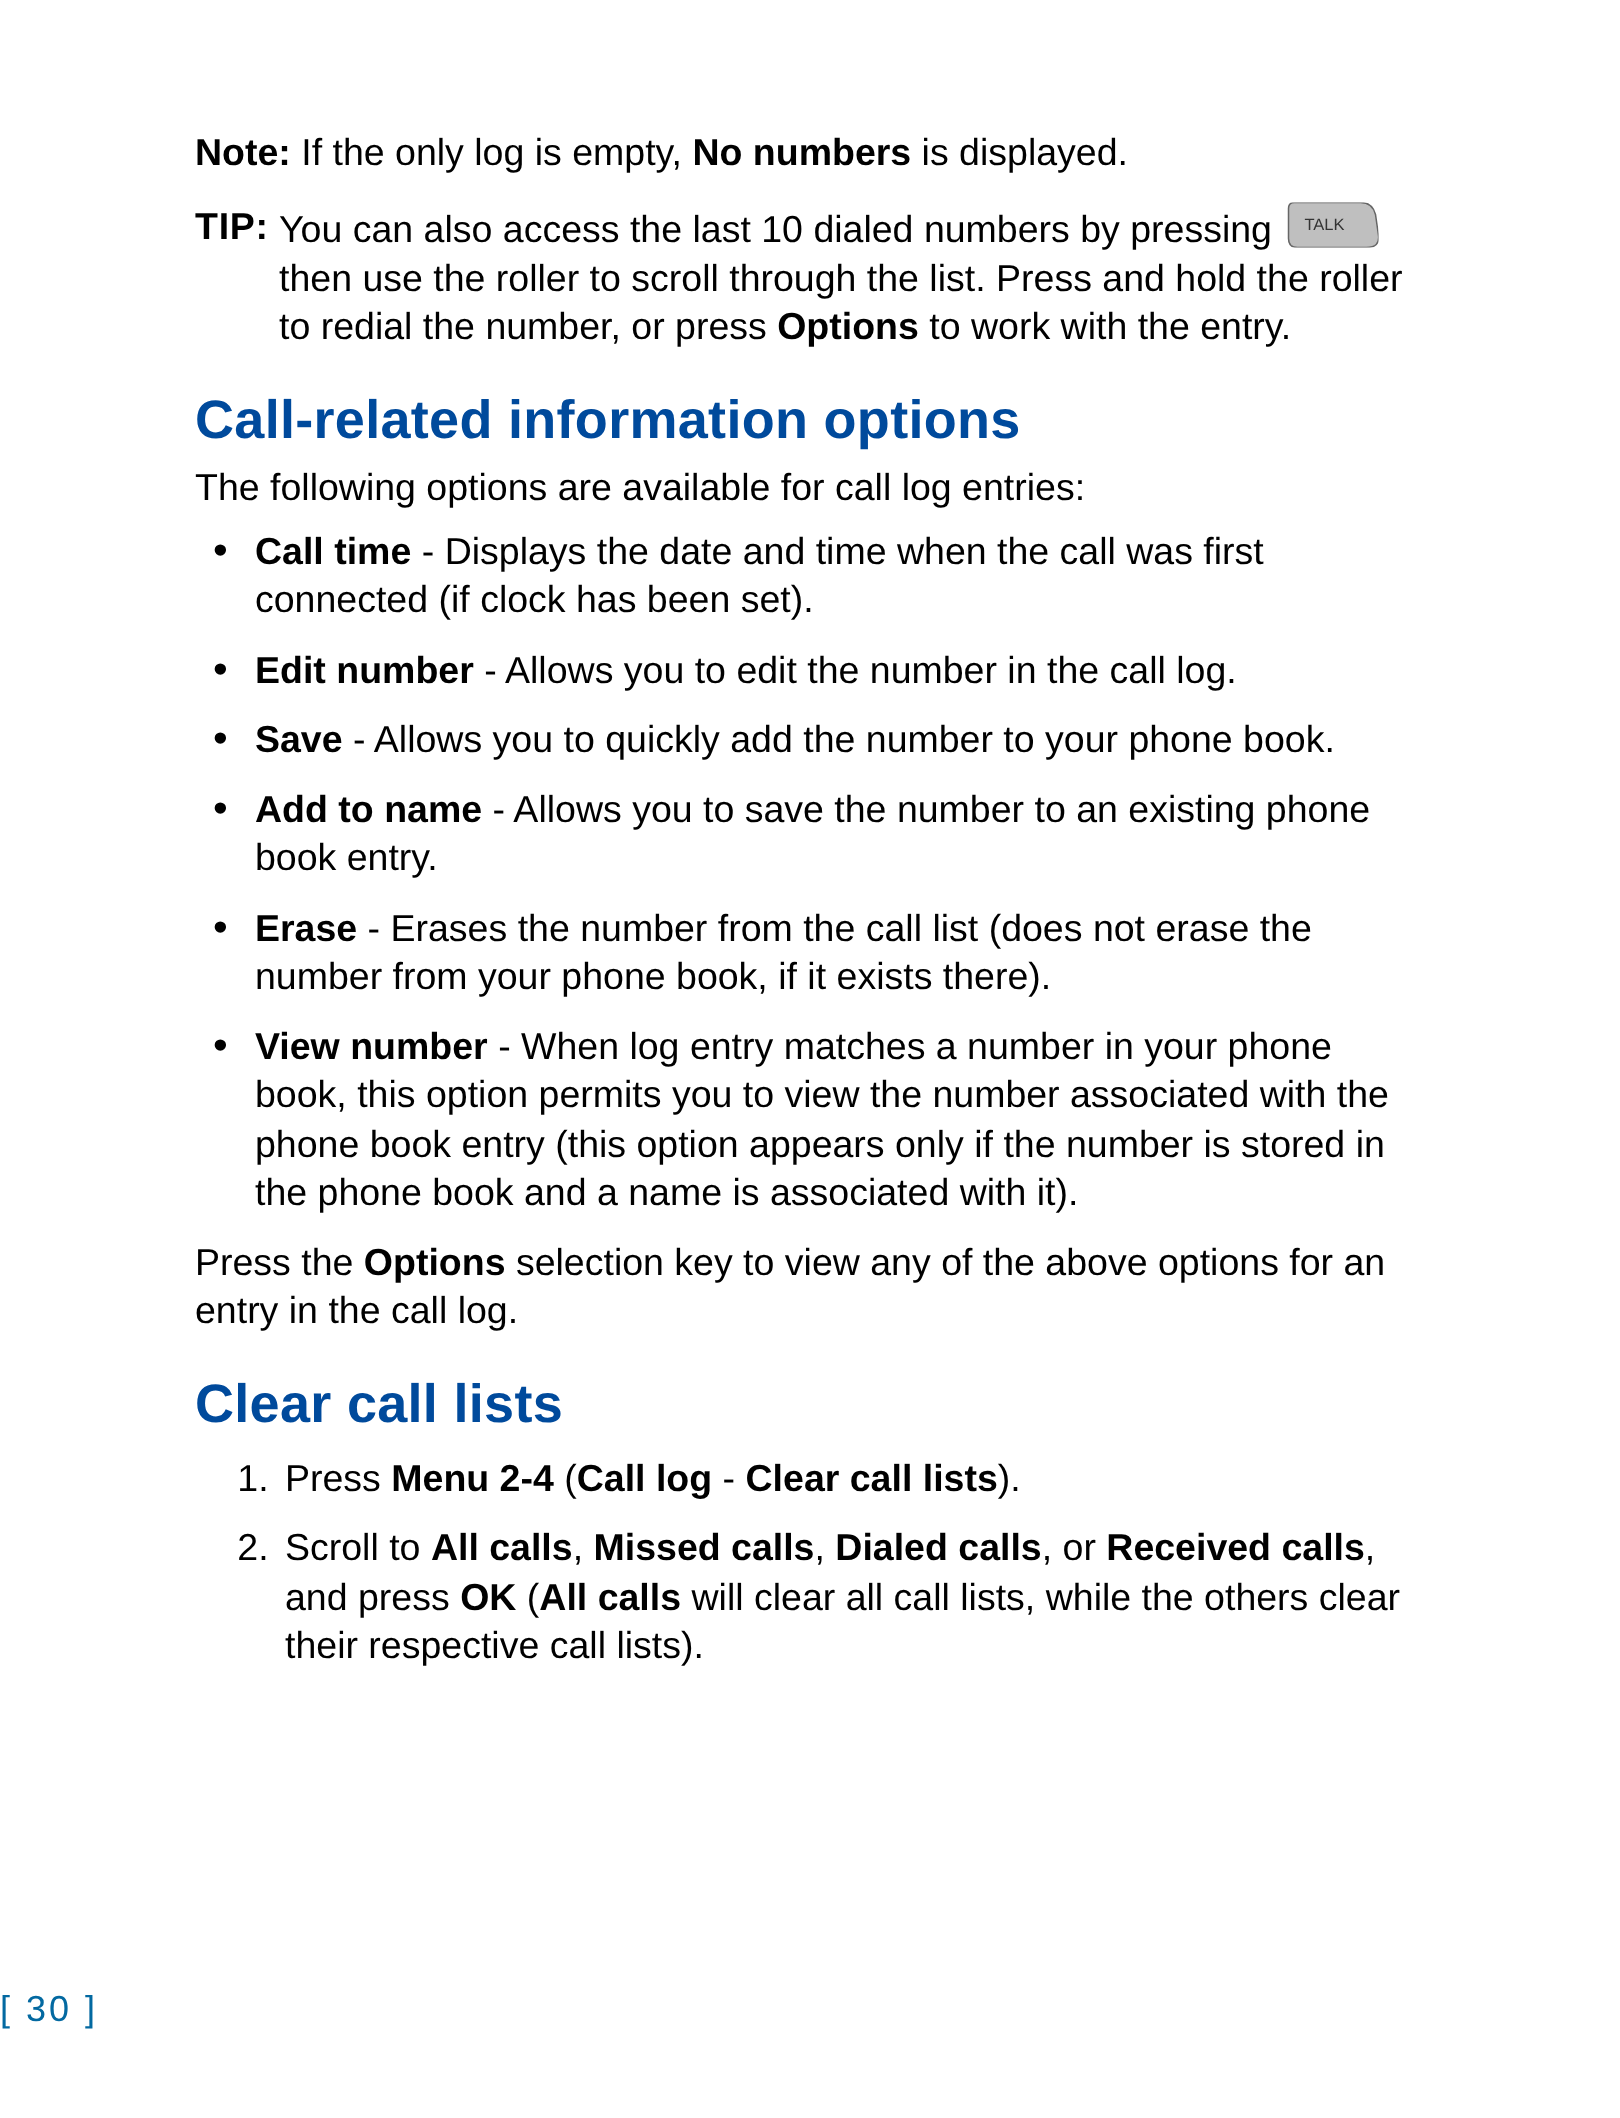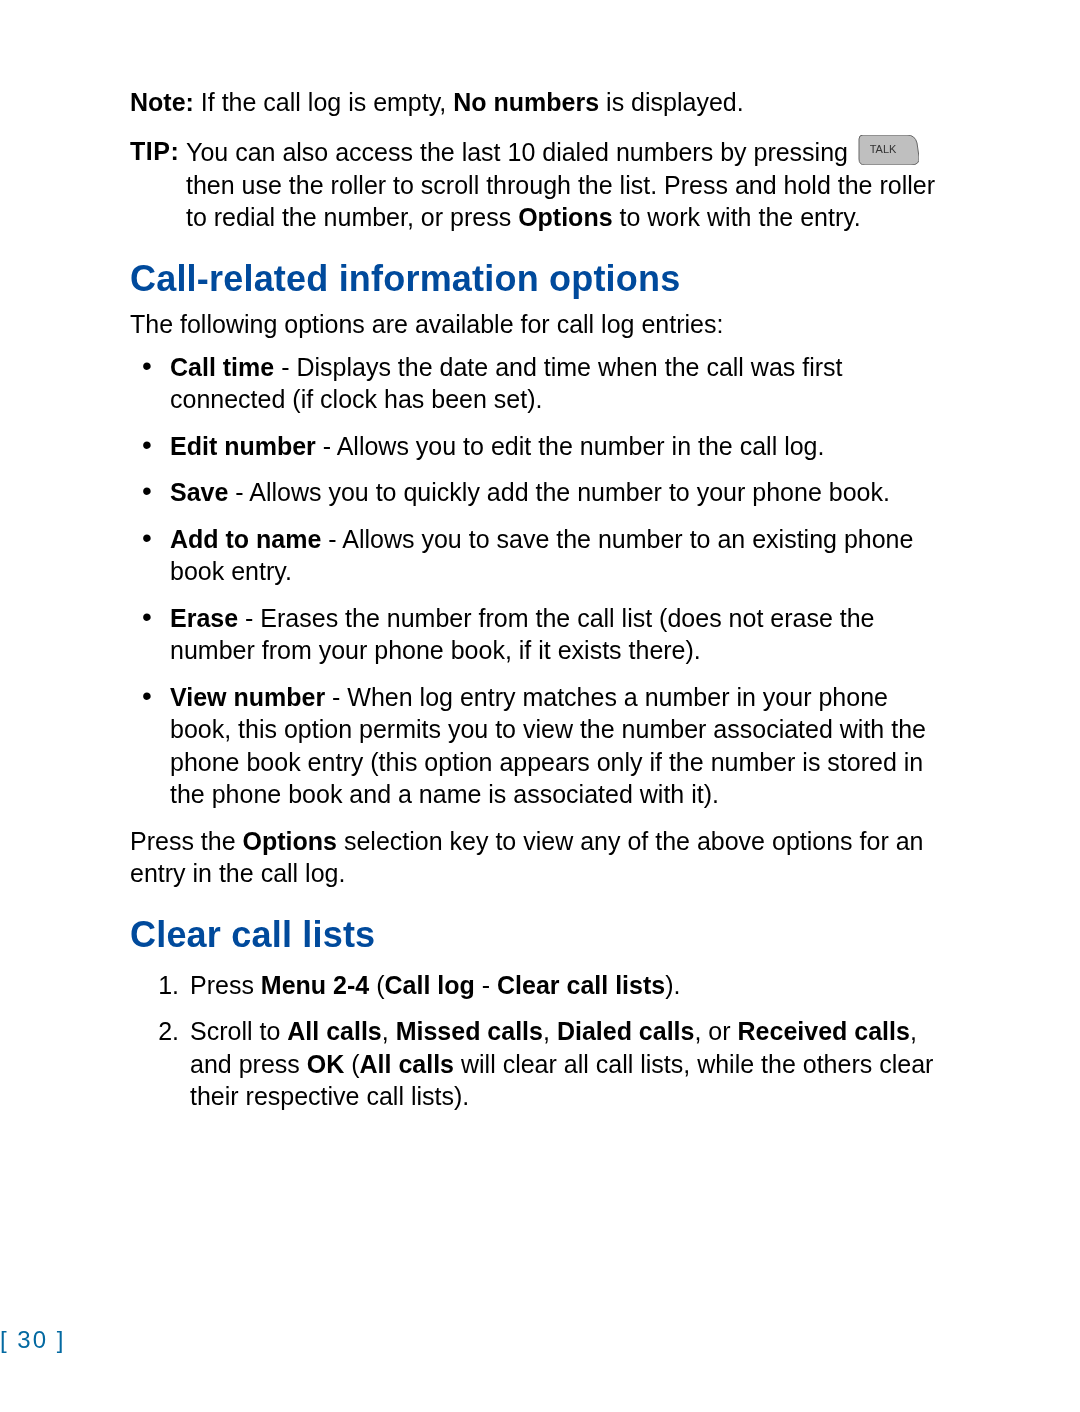--- a/index.html
+++ b/index.html
@@ -99,21 +99,21 @@
     letter-spacing: 2px;
   }
   b { font-weight: 700; text-align: right; }
 </style>
 </head>
 <body>
 
 <div class="page">
 
   <div class="note-line">
-    <b>Note:</b><span>  If the call log is empty, </span><b>No numbers</b><span> is displayed.</span>
+    <b>Note:</b><span>  If the only log is empty, </span><b>No numbers</b><span> is displayed.</span>
   </div>
 
   <div class="tip-block">
     <span class="tip-label">TIP:</span>
     <span class="tip-body">
       <span class="tip-first-line">You can also access the last 10 dialed numbers by pressing </span>
       <span class="talk-key">
         <svg width="62" height="30" viewBox="0 0 62 30">
           <path d="M2 4 Q2 0 6 0 L50 0 Q58 0 60 8 L62 22 Q63 30 54 30 L8 30 Q2 30 2 24 Z" fill="#bfbfbf" stroke="#666" stroke-width="1"></path>
           <text x="26" y="18" font-family="Arial" font-size="11" fill="#333" text-anchor="middle">TALK</text>

